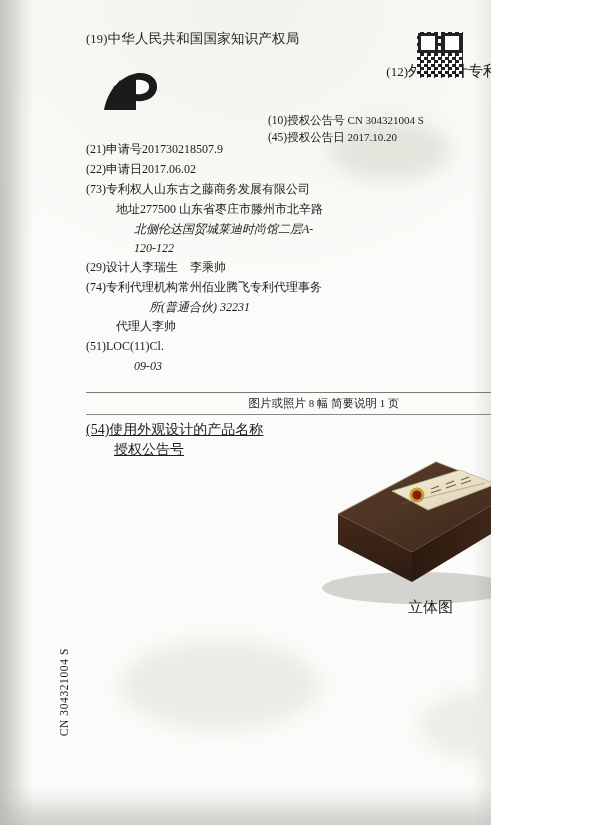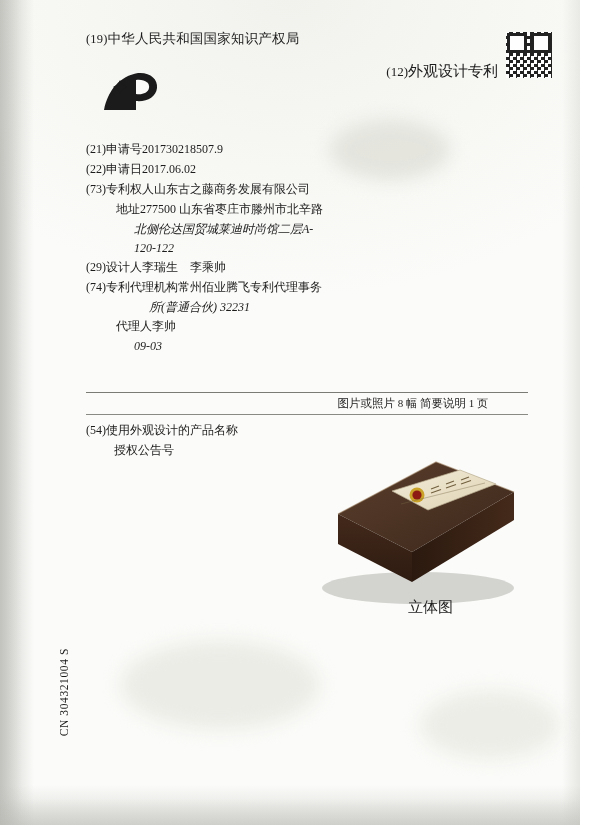--- a/index.html
+++ b/index.html
@@ -9,21 +9,21 @@
   }
   body {
     width: 600px;
     height: 825px;
     font-family: "Liberation Serif", serif;
     color: #1c1c1c;
     overflow: hidden;
   }
   .page {
     position: relative;
-    width: 580px;
+    width: 491px;
     height: 825px;
     background: #fbfbf9;
     overflow: hidden;
   }
   
   .scan-tint {
     position: absolute;
     inset: 0;
     background:
       radial-gradient(120% 60% at 50% 0%, rgba(240,240,235,0.85) 0%, rgba(255,255,255,0) 60%),
@@ -152,22 +152,23 @@
     top: 414px;
     width: 442px;
     height: 1px;
     background: #8a8a85;
   }
 
   .product {
     position: absolute;
     left: 86px;
     top: 420px;
-    font-size: 12px;
+    font-size: 14px;
     line-height: 20px;
+    text-decoration: underline;
   }
   .product .pname { padding-left: 28px; }
 
   
   .figure-wrap {
     position: absolute;
     left: 300px;
     top: 448px;
     width: 230px;
     height: 170px;
@@ -235,20 +236,30 @@
       <g fill="#1b1b1b">
         <path d="M22 10 l2.4 4.6 4.6 2.4 -4.6 2.4 -2.4 4.6 -2.4 -4.6 -4.6 -2.4 4.6 -2.4 Z"></path>
         <path d="M33 5 l1.2 2.4 2.4 1.2 -2.4 1.2 -1.2 2.4 -1.2 -2.4 -2.4 -1.2 2.4 -1.2 Z"></path>
         <path d="M14 22 l1 2 2 1 -2 1 -1 2 -1 -2 -2 -1 2 -1 Z"></path>
       </g>
     </svg>
   </div>
 
   <div class="qr"></div>
 
+  <div class="pub-block">
+    <div>
+      <span>(10)授权公告号</span>
+      <span class="num">CN 304321004 S</span>
+    </div>
+    <div>
+      <span>(45)授权公告日</span>
+      <span class="num">2017.10.20</span>
+    </div>
+  </div>
 
   <div class="fields">
 
     <div class="field">
       <span class="lbl"><span>(21)</span><span>申请号</span></span>
       <span class="val">201730218507.9</span>
     </div>
 
     <div class="field">
       <span class="lbl"><span>(22)</span><span>申请日</span></span>
@@ -276,20 +287,23 @@
       <span class="lbl"><span>(74)</span><span>专利代理机构</span></span>
       <span class="val">常州佰业腾飞专利代理事务</span>
     </div>
     <div class="sub indent-3">所(普通合伙) 32231</div>
 
     <div class="field indent-1">
       <span class="lbl">代理人</span>
       <span class="val">李帅</span>
     </div>
 
+    <div class="field">
+      <span class="lbl"><span>(51)</span><span>LOC(11)Cl.</span></span>
+    </div>
     <div class="sub indent-2">09-03</div>
   </div>
 
   <div class="divider"></div>
 
   <div class="counts">
     <span>图片或照片</span>
     <span class="num">8 幅</span>
     <span>简要说明</span>
     <span class="num">1 页</span>

